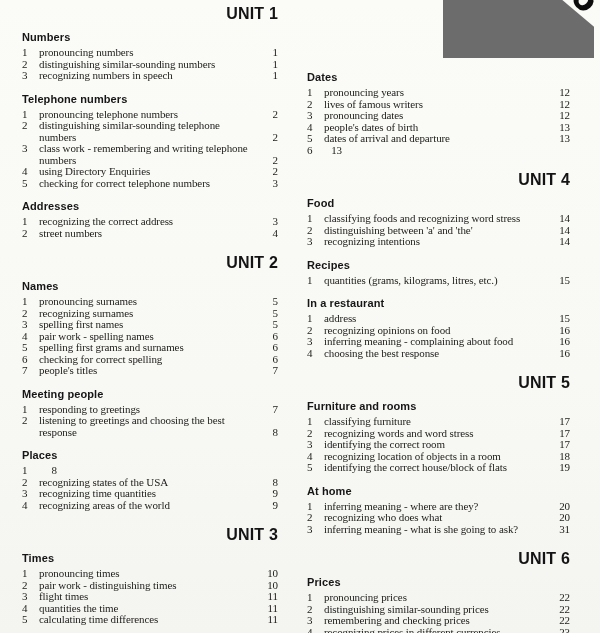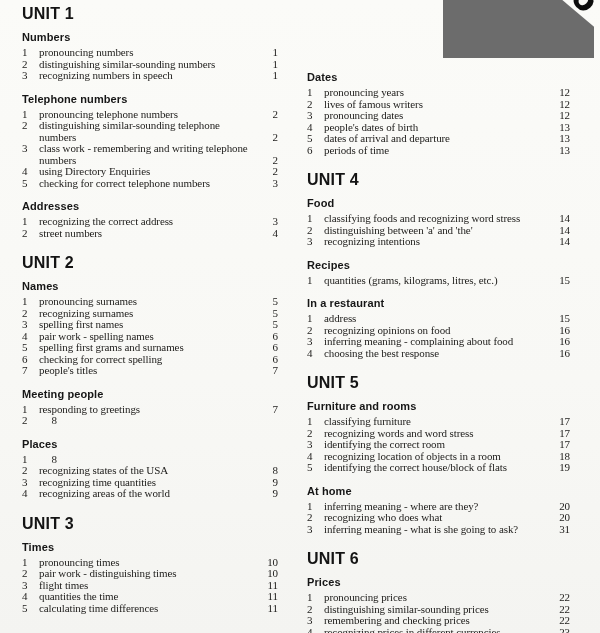--- a/index.html
+++ b/index.html
@@ -27,21 +27,21 @@
     font-family:"Liberation Sans",sans-serif;font-weight:bold;font-size:42px;
     transform:rotate(48deg);color:#0d0d0d;
   }
   
   .col{position:absolute;top:0;}
   .col-left{left:22px;width:256px;}
   .col-right{left:307px;width:263px;padding-top:66px;}
   .unit-title{
     font-family:"Liberation Sans",sans-serif;font-weight:bold;
     font-size:16px;line-height:17px;letter-spacing:.2px;
-    padding-top:9px;margin:0 0 4px;color:#141414;
+    padding-top:9px;margin:0 0 4px;color:#141414;text-align:right;
   }
   .unit-title.first{padding-top:5px;}
   .section{margin-bottom:6px;}
   .section-title{
     font-family:"Liberation Sans",sans-serif;font-weight:bold;
     font-size:11px;line-height:15px;letter-spacing:.1px;
     padding-top:4px;margin:0 0 2px;color:#161616;
   }
   .toc-row{
     display:flex;font-size:11px;line-height:11.5px;
@@ -163,20 +163,21 @@
       </div>
       <div class="section">
         <div class="section-title">Meeting people</div>
         <div class="toc-row">
           <span class="num">1</span>
           <span class="txt">responding to greetings</span>
           <span class="pg">7</span>
         </div>
         <div class="toc-row">
           <span class="num">2</span>
+          <span class="txt">listening to greetings and choosing the best response</span>
           <span class="pg">8</span>
         </div>
       </div>
       <div class="section">
         <div class="section-title">Places</div>
         <div class="toc-row">
           <span class="num">1</span>
           <span class="pg">8</span>
         </div>
         <div class="toc-row">
@@ -248,21 +249,20 @@
           <span class="txt">people's dates of birth</span>
           <span class="pg">13</span>
         </div>
         <div class="toc-row">
           <span class="num">5</span>
           <span class="txt">dates of arrival and departure</span>
           <span class="pg">13</span>
         </div>
         <div class="toc-row">
           <span class="num">6</span>
-          <span class="txt">periods of time</span>
           <span class="pg">13</span>
         </div>
       </div>
       <div class="unit-title">UNIT 4</div>
       <div class="section">
         <div class="section-title">Food</div>
         <div class="toc-row">
           <span class="num">1</span>
           <span class="txt">classifying foods and recognizing word stress</span>
           <span class="pg">14</span>

